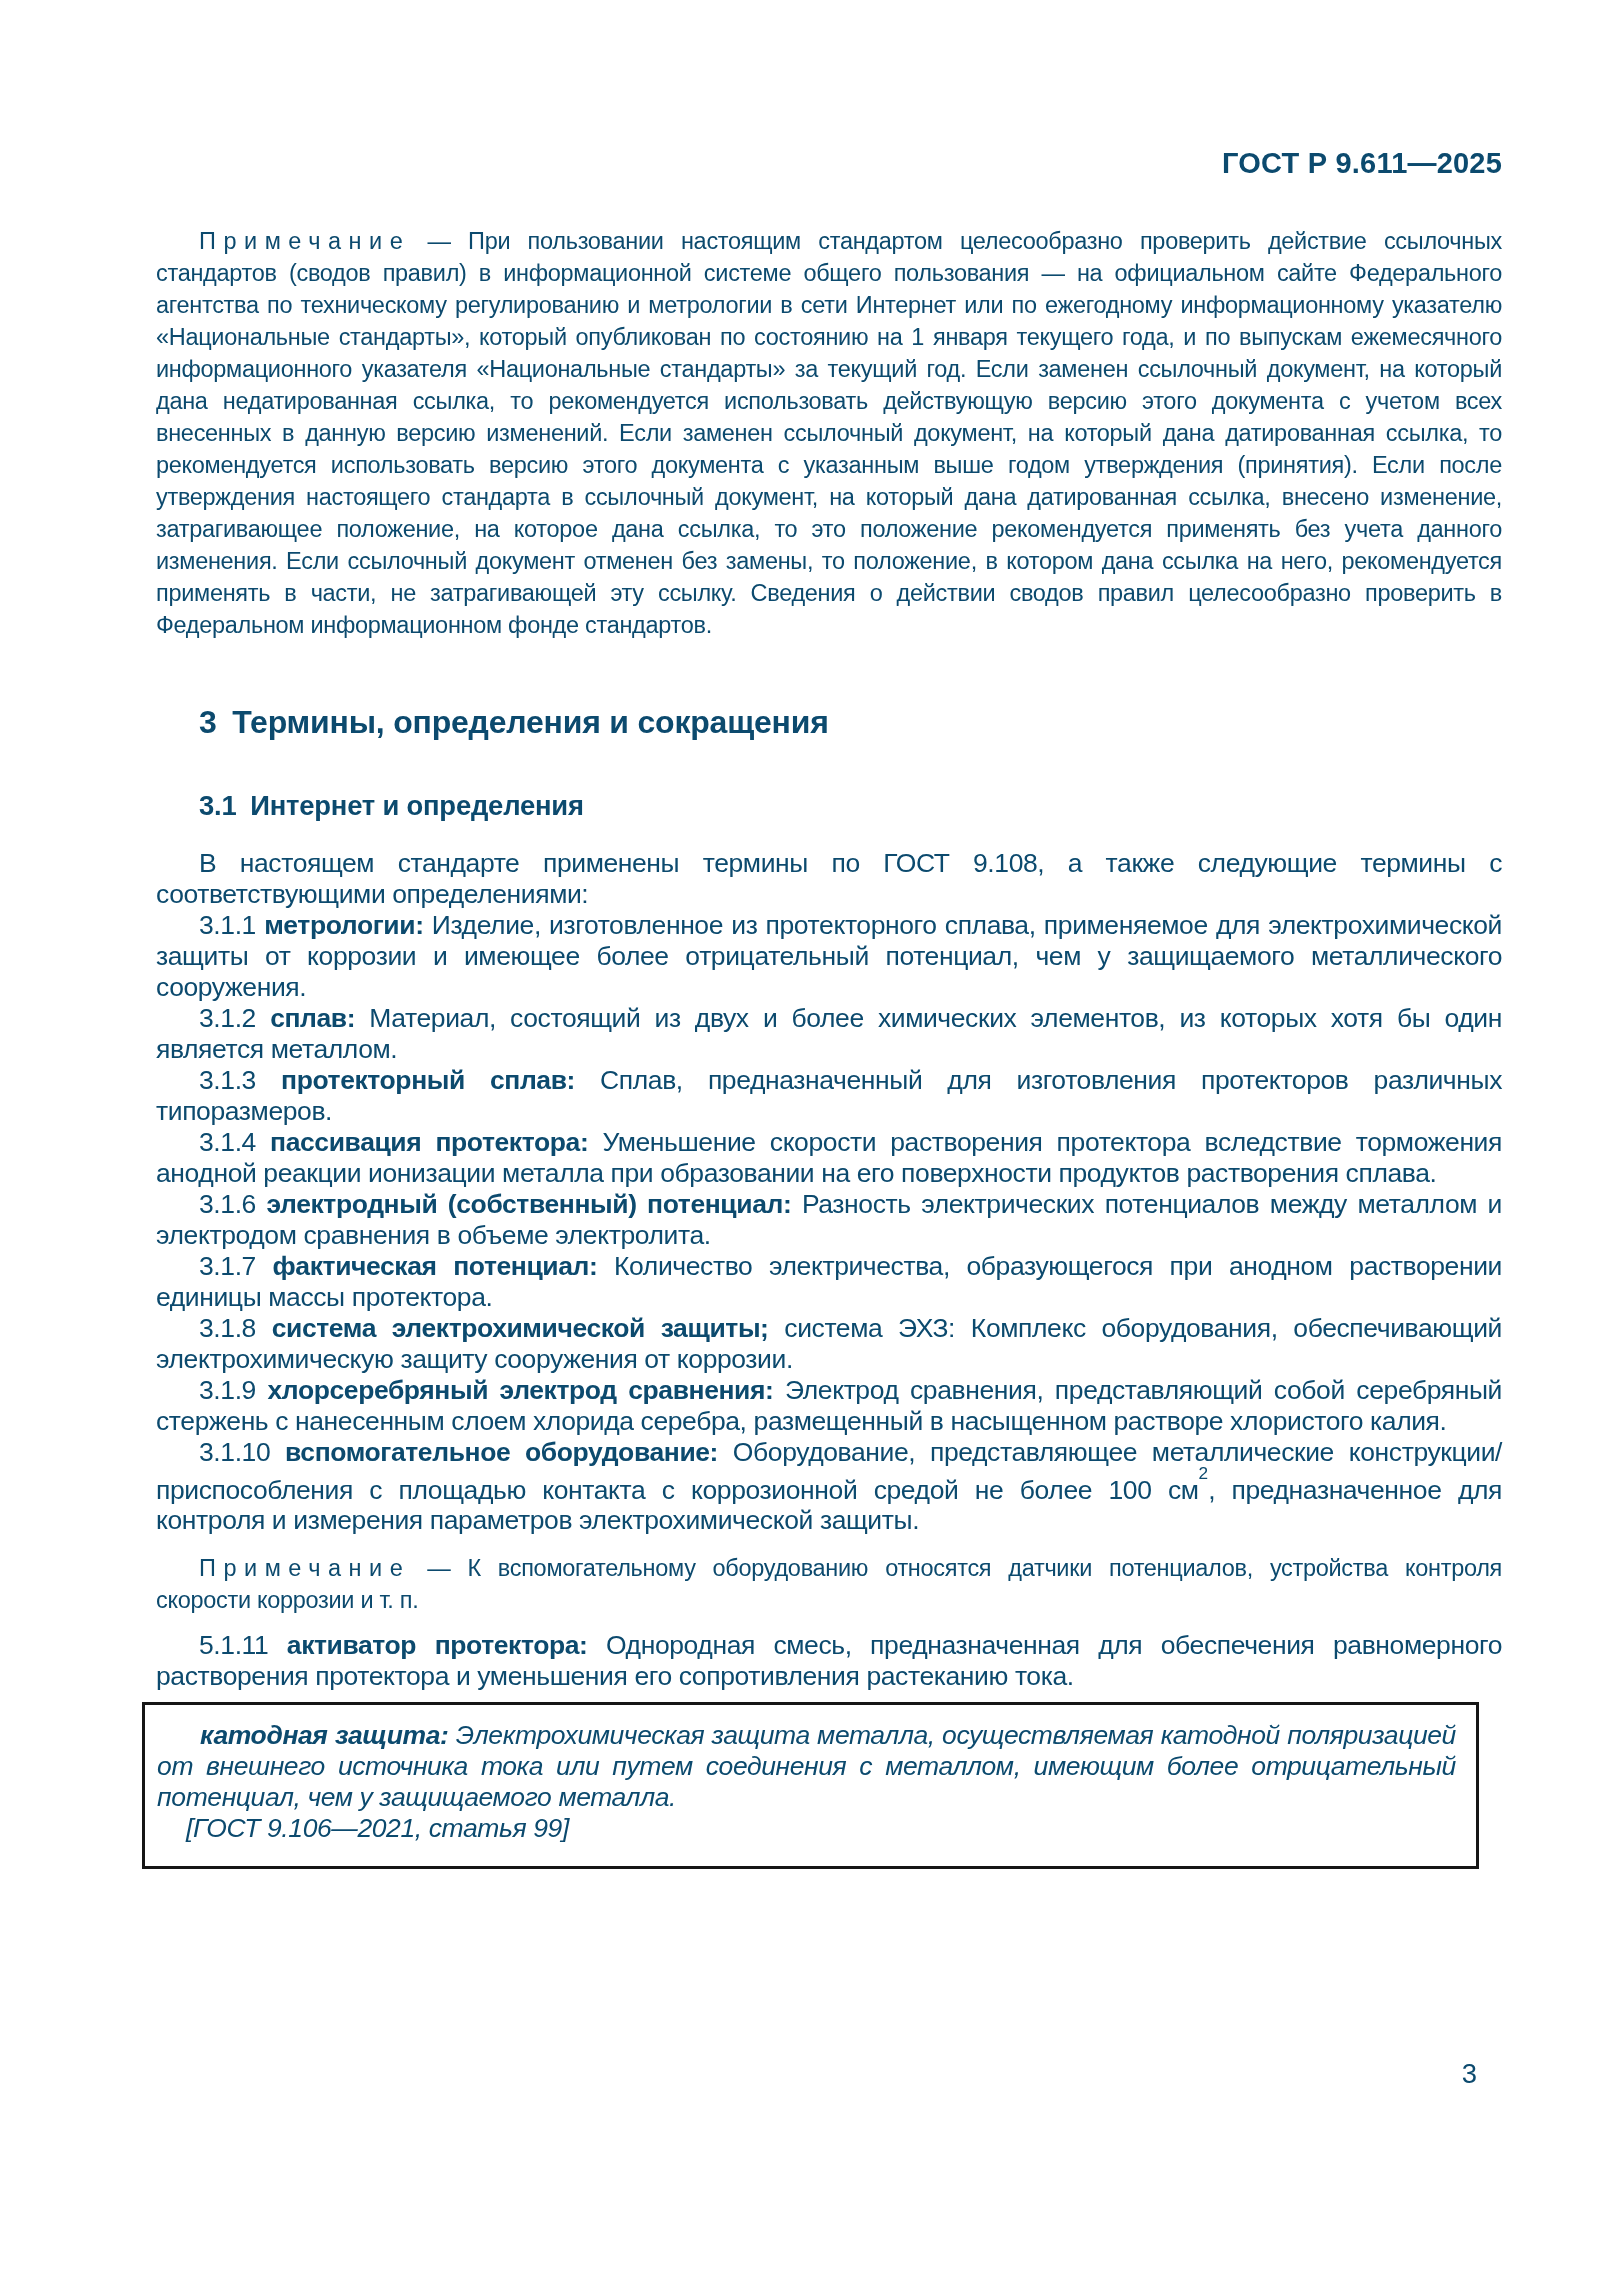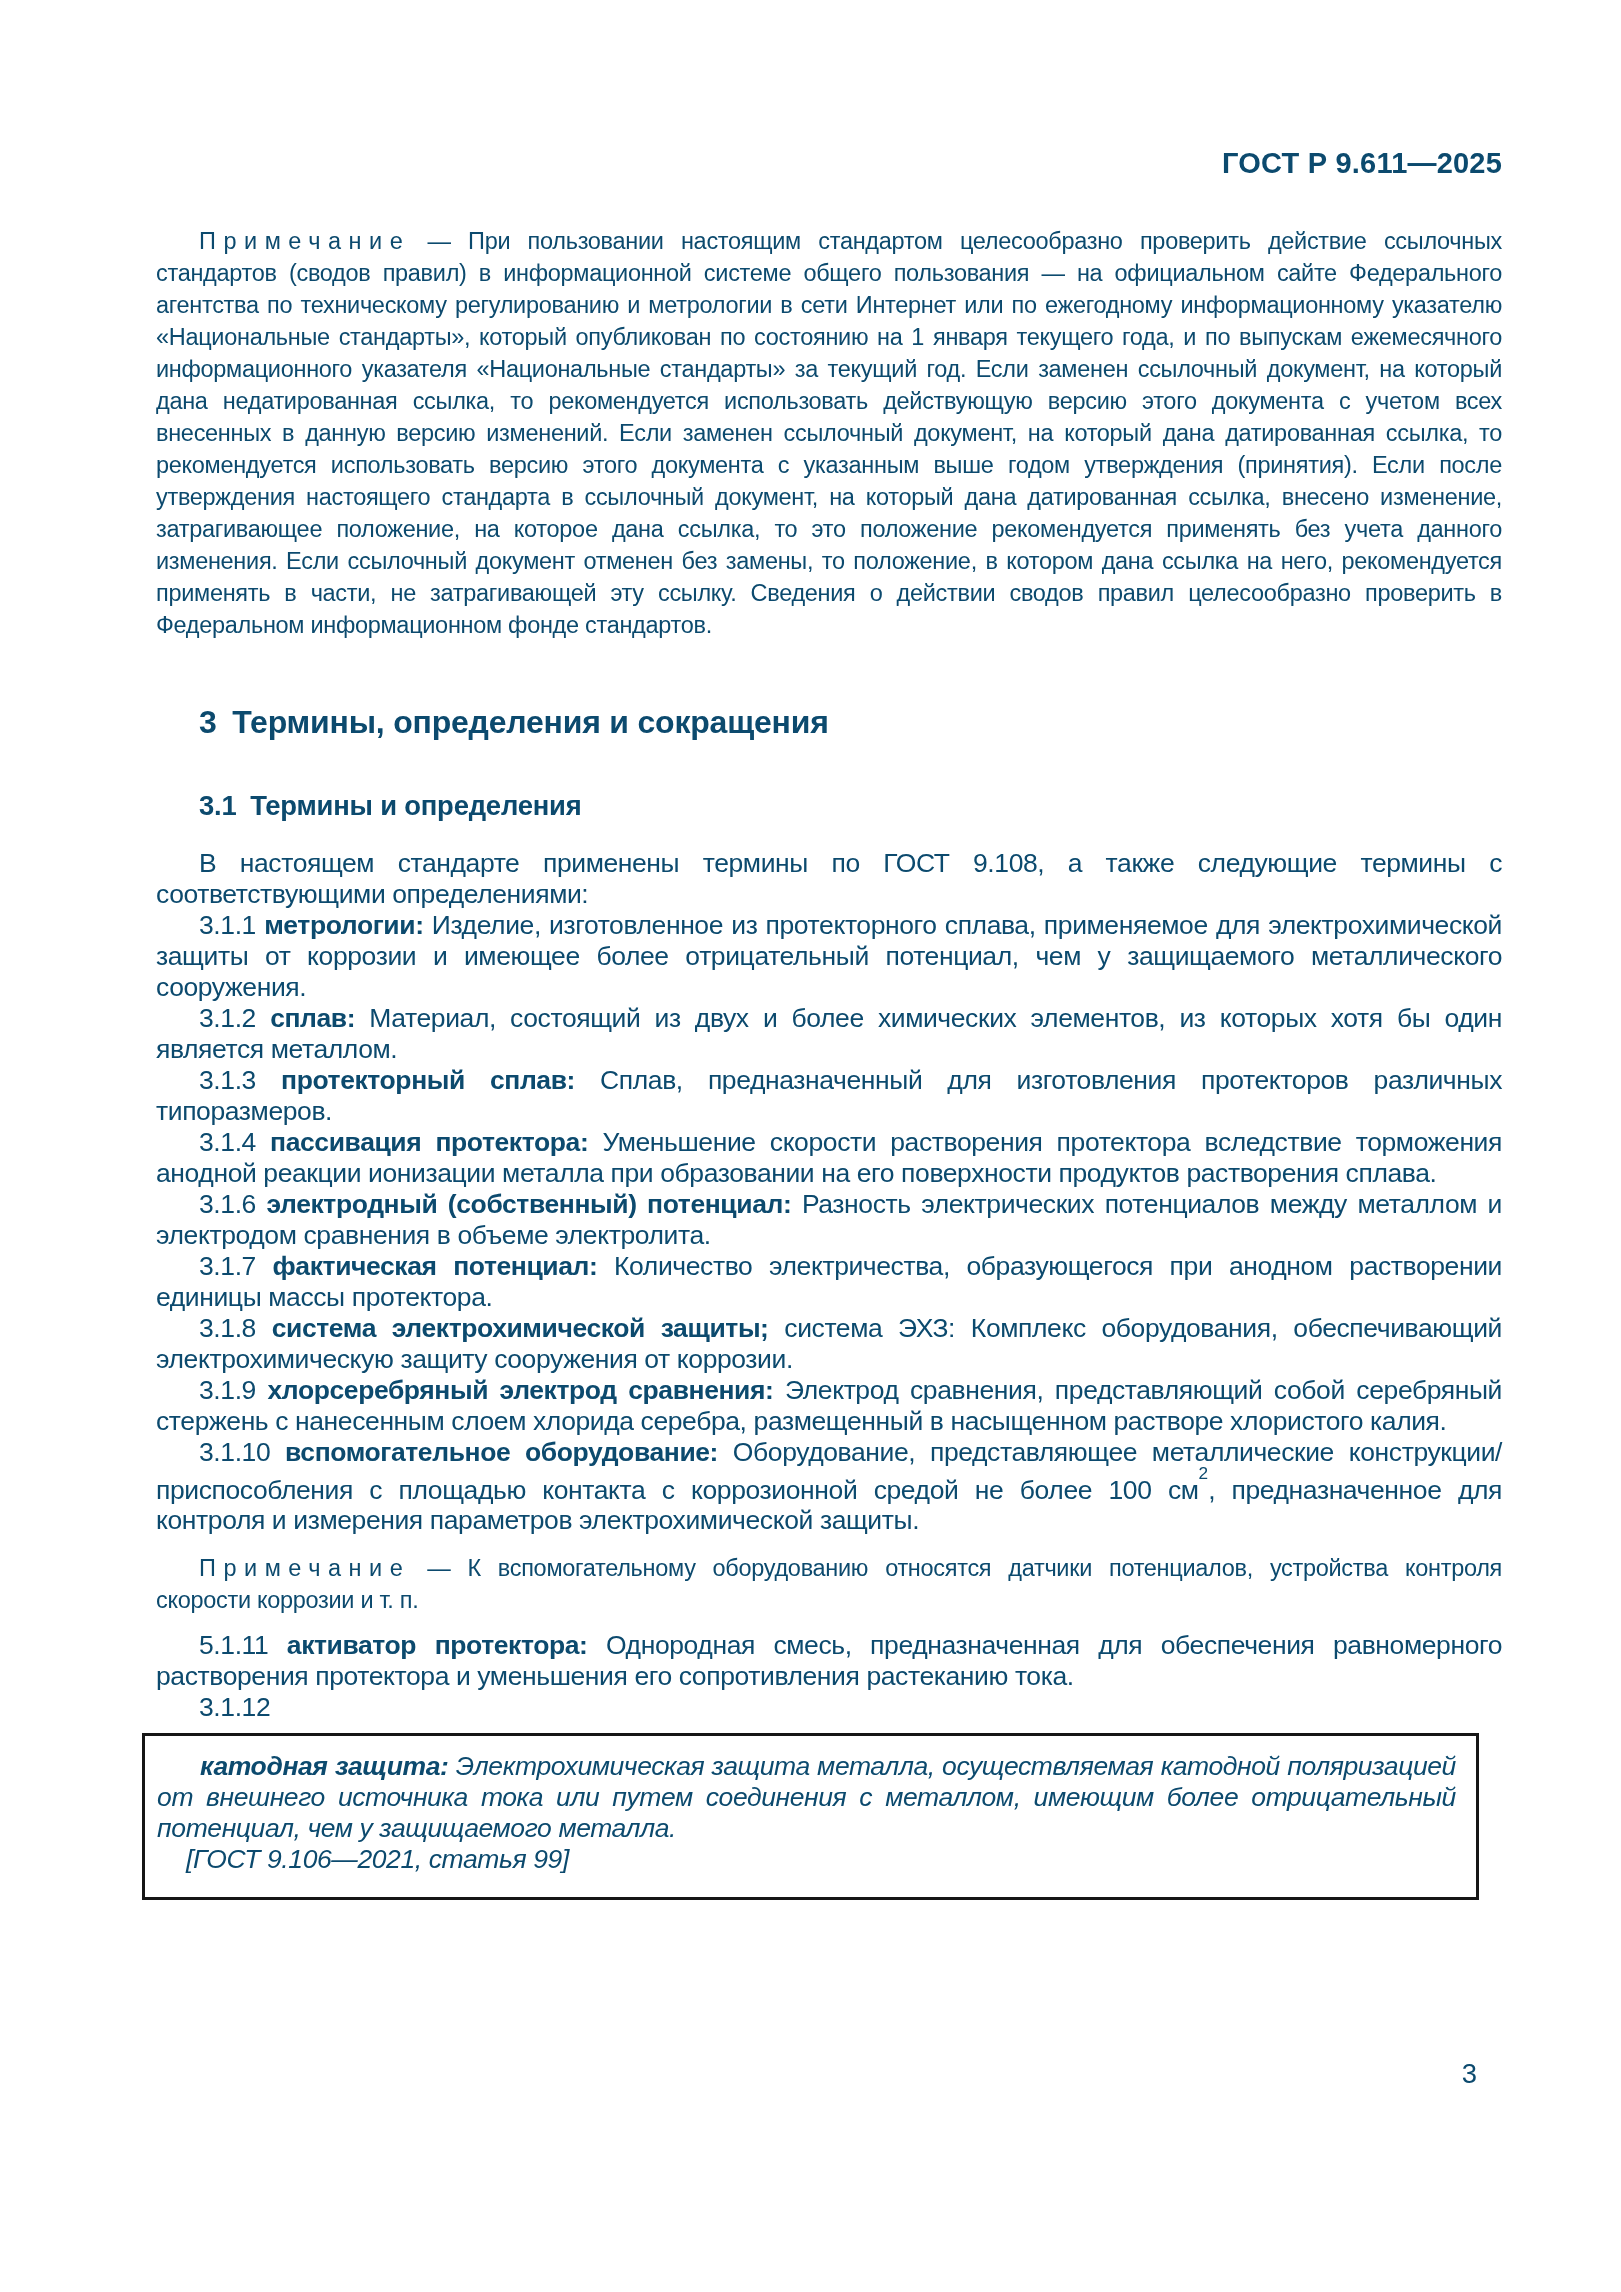--- a/index.html
+++ b/index.html
@@ -80,21 +80,21 @@
 <div class="page">
 
   <div class="doc-header">
     <span>ГОСТ Р 9.611—2025</span>
   </div>
 
   <p class="note note-top"><span class="spaced-label">Примечание</span> <span>—</span> <span>При пользовании настоящим стандартом целесообразно проверить действие ссылочных стандартов (сводов правил) в информационной системе общего пользования — на официальном сайте Федерального агентства по техническому регулированию и метрологии в сети Интернет или по ежегодному информационному указателю «Национальные стандарты», который опубликован по состоянию на 1 января текущего года, и по выпускам ежемесячного информационного указателя «Национальные стандарты» за текущий год. Если заменен ссылочный документ, на который дана недатированная ссылка, то рекомендуется использовать действующую версию этого документа с учетом всех внесенных в данную версию изменений. Если заменен ссылочный документ, на который дана датированная ссылка, то рекомендуется использовать версию этого документа с указанным выше годом утверждения (принятия). Если после утверждения настоящего стандарта в ссылочный документ, на который дана датированная ссылка, внесено изменение, затрагивающее положение, на которое дана ссылка, то это положение рекомендуется применять без учета данного изменения. Если ссылочный документ отменен без замены, то положение, в котором дана ссылка на него, рекомендуется применять в части, не затрагивающей эту ссылку. Сведения о действии сводов правил целесообразно проверить в Федеральном информационном фонде стандартов.</span></p>
 
   <p class="h1"><span class="sec-num">3</span><span>Термины, определения и сокращения</span></p>
 
-  <p class="h2"><span class="sec-num">3.1</span><span>Термины и определения</span></p>
+  <p class="h2"><span class="sec-num">3.1</span><span>Интернет и определения</span></p>
 
   <p class="body-text intro">В настоящем стандарте применены термины по ГОСТ 9.108, а также следующие термины с соответствующими определениями:</p>
 
   <p class="body-text"><span>3.1.1</span> <b>метрологии:</b> <span>Изделие, изготовленное из протекторного сплава, применяемое для электрохимической защиты от коррозии и имеющее более отрицательный потенциал, чем у защищаемого металлического сооружения.</span></p>
 
   <p class="body-text"><span>3.1.2</span> <b>сплав:</b> <span>Материал, состоящий из двух и более химических элементов, из которых хотя бы один является металлом.</span></p>
 
   <p class="body-text"><span>3.1.3</span> <b>протекторный сплав:</b> <span>Сплав, предназначенный для изготовления протекторов различных типоразмеров.</span></p>
 
   <p class="body-text"><span>3.1.4</span> <b>пассивация протектора:</b> <span>Уменьшение скорости растворения протектора вследствие торможения анодной реакции ионизации металла при образовании на его поверхности продуктов растворения сплава.</span></p>
@@ -107,21 +107,20 @@
   <p class="body-text"><span>3.1.8</span> <b>система электрохимической защиты;</b> <span>система ЭХЗ:</span> <span>Комплекс оборудования, обеспечивающий электрохимическую защиту сооружения от коррозии.</span></p>
 
   <p class="body-text"><span>3.1.9</span> <b>хлорсеребряный электрод сравнения:</b> <span>Электрод сравнения, представляющий собой серебряный стержень с нанесенным слоем хлорида серебра, размещенный в насыщенном растворе хлористого калия.</span></p>
 
   <p class="body-text"><span>3.1.10</span> <b>вспомогательное оборудование:</b> <span>Оборудование, представляющее металлические конструкции/приспособления с площадью контакта с коррозионной средой не более 100 см</span><sup class="sq">2</sup><span>, предназначенное для контроля и измерения параметров электрохимической защиты.</span></p>
 
   <p class="note note-inner"><span class="spaced-label">Примечание</span> <span>—</span> <span>К вспомогательному оборудованию относятся датчики потенциалов, устройства контроля скорости коррозии и т. п.</span></p>
 
   <p class="body-text"><span>5.1.11</span> <b>активатор протектора:</b> <span>Однородная смесь, предназначенная для обеспечения равномерного растворения протектора и уменьшения его сопротивления растеканию тока.</span></p>
 
-  <p class="body-text"><span>3.1.12</span></p>
 
   <div class="term-box">
     <p class="body-text"><b>катодная защита:</b> <span>Электрохимическая защита металла, осуществляемая катодной поляризацией от внешнего источника тока или путем соединения с металлом, имеющим более отрицательный потенциал, чем у защищаемого металла.</span></p>
     <p class="body-text src">[ГОСТ 9.106—2021, статья 99]</p>
   </div>
 
   <div class="page-num">3</div>
 
 </div>
 

